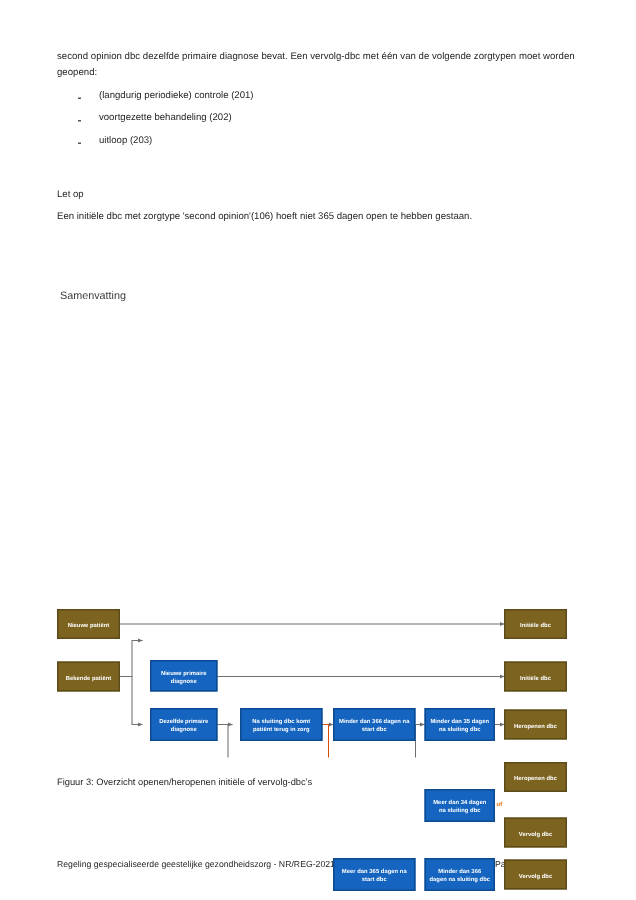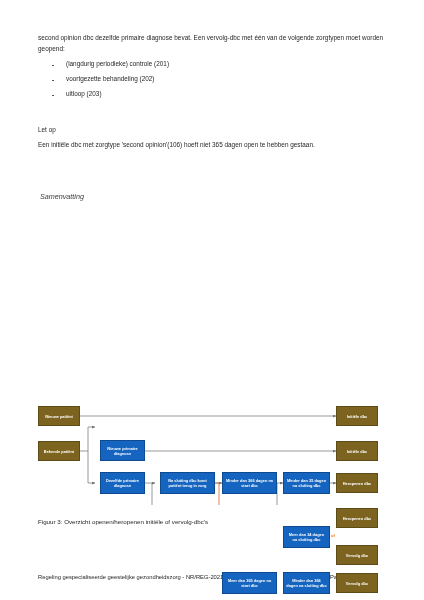--- a/index.html
+++ b/index.html
@@ -70,21 +70,20 @@
     top: 141px;
     width: 356px;
     font-size: 6.4px;
     color: #262626;
   }
   .samenvatting {
     position: absolute;
     left: 40px;
     top: 192px;
     font-size: 7.2px;
-    font-style: italic;
     color: #3b3b3b;
   }
 
   
   .diagram {
     position: absolute;
     left: 0;
     top: 185px;
     width: 424px;
     height: 320px;

